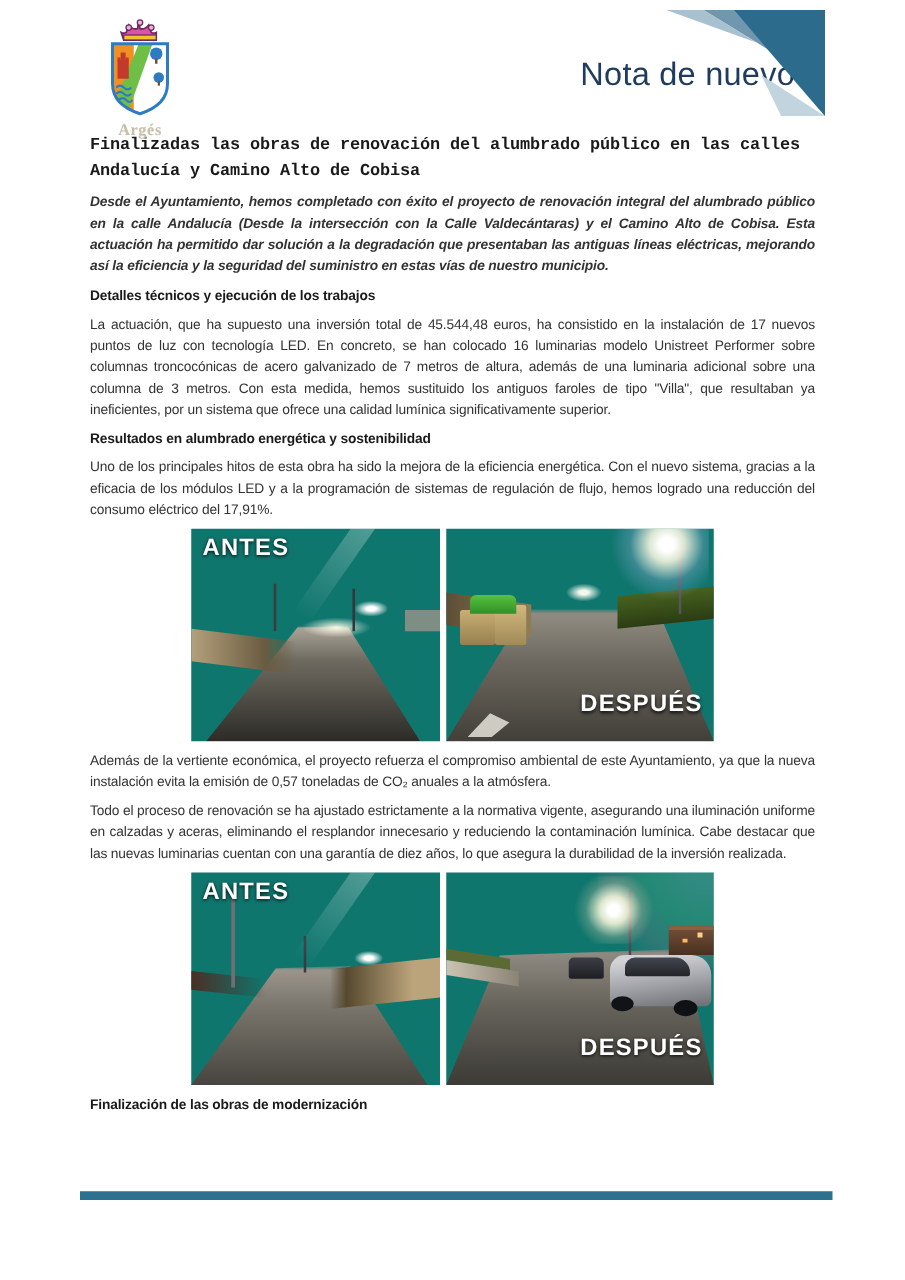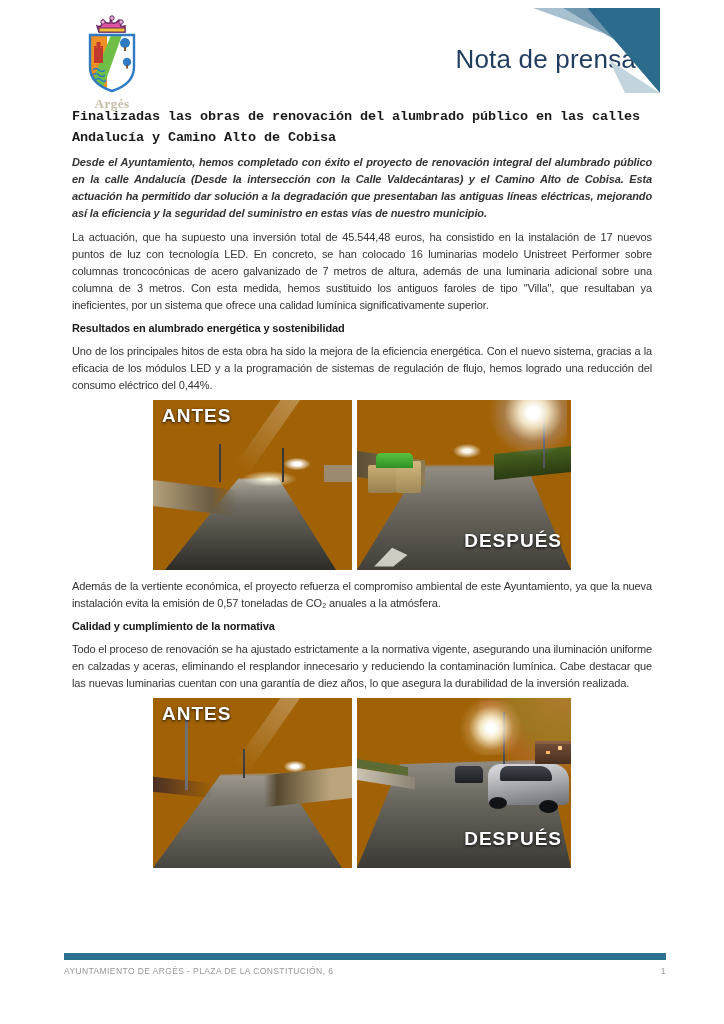--- a/index.html
+++ b/index.html
@@ -33,21 +33,21 @@
   .content p, .content h2 { font-size:11px; line-height:17px; letter-spacing:-.12px; }
   .content p {
     text-align:justify; color:#333; margin:4px 0 6px;
   }
   .intro { font-weight:bold; font-style:italic; color:#2b2b2b; margin-bottom:7px !important; }
   .content h2 { font-weight:bold; color:#1a1a1a; margin:2px 0 6px; }
   .inline-bold { font-weight:normal; }
 
   
   .photo-row { display:flex; justify-content:center; gap:5px; margin:4px 0 8px; }
-  .photo { position:relative; overflow:hidden; background:#a16207; height:170px; }
+  .photo { position:relative; overflow:hidden; background:#0f766e; height:170px; }
   .photo.left { width:199px; }
   .photo.right { width:214px; }
   .photo i { position:absolute; display:block; }
   .photo-label {
     position:absolute; z-index:5; color:#fff; font-weight:bold; font-size:19px;
     letter-spacing:1px; text-shadow:0 1px 3px rgba(0,0,0,.9);
   }
   .photo-label.tl { top:5px; left:9px; }
   .photo-label.br { bottom:18px; right:9px; }
 
@@ -177,40 +177,41 @@
             <path d="M9 58 q3 -3 6 0 q3 3 6 0" fill="none" stroke="#2e7bc4" stroke-width="1.6"></path>
             <path d="M9 63 q3 -3 6 0 q3 3 6 0" fill="none" stroke="#2e7bc4" stroke-width="1.6"></path>
             <path d="M11 68 q3 -3 6 0 q3 3 5 0" fill="none" stroke="#2e7bc4" stroke-width="1.6"></path>
           </g>
           <path d="M6 23 h44 v32 q0 17 -22 24 q-22 -7 -22 -24 z" fill="none" stroke="#2e7bc4" stroke-width="2.4"></path>
         </g>
       </svg>
       <div class="logo-caption">Argés</div>
     </div>
 
-    <div class="press-title">Nota de prensa</div>
+    <div class="press-title">Nota de nuevo</div>
 
     <svg class="corner-deco" width="127" height="85" viewBox="0 0 127 85">
       <polygon points="0,0 30,0 72,26" fill="#a7c1d1"></polygon>
       <polygon points="30,0 54,0 82,32" fill="#7097ae"></polygon>
       <polygon points="54,0 127,0 127,85" fill="#2c6b8c"></polygon>
       <polygon points="76,52 127,85 92,85" fill="#c2d4de"></polygon>
     </svg>
   </div>
 
   <div class="content">
 
     <h1 class="doc-title">Finalizadas las obras de renovación del alumbrado público en las calles Andalucía y Camino Alto de Cobisa</h1>
 
     <p class="intro">Desde el Ayuntamiento, hemos completado con éxito el proyecto de renovación integral del alumbrado público en la calle Andalucía (Desde la intersección con la Calle Valdecántaras) y el Camino Alto de Cobisa. Esta actuación ha permitido dar solución a la degradación que presentaban las antiguas líneas eléctricas, mejorando así la eficiencia y la seguridad del suministro en estas vías de nuestro municipio.</p>
 
+    <h2>Detalles técnicos y ejecución de los trabajos</h2>
     <p><span>La actuación, que ha supuesto una inversión total de 45.544,48 euros, ha consistido en la instalación de 17 nuevos puntos de luz con tecnología LED. En concreto, se han colocado 16 luminarias modelo </span><span class="inline-bold">Unistreet Performer</span><span> sobre columnas troncocónicas de acero galvanizado de 7 metros de altura, además de una luminaria adicional sobre una columna de 3 metros. Con esta medida, hemos sustituido los antiguos faroles de tipo "Villa", que resultaban ya ineficientes, por un sistema que ofrece una calidad lumínica significativamente superior.</span></p>
 
     <h2>Resultados en alumbrado energética y sostenibilidad</h2>
-    <p>Uno de los principales hitos de esta obra ha sido la mejora de la eficiencia energética. Con el nuevo sistema, gracias a la eficacia de los módulos LED y a la programación de sistemas de regulación de flujo, hemos logrado una reducción del consumo eléctrico del 0,44%.</p>
+    <p>Uno de los principales hitos de esta obra ha sido la mejora de la eficiencia energética. Con el nuevo sistema, gracias a la eficacia de los módulos LED y a la programación de sistemas de regulación de flujo, hemos logrado una reducción del consumo eléctrico del 17,91%.</p>
 
     <div class="photo-row">
       <div class="photo left p1a">
         <i class="road"></i>
           <i class="wall-l"></i>
           <i class="glow-far"></i>
           <i class="lamp-r"></i>
         <i class="house-r"></i>
           <i class="pole1"></i>
           <i class="pole2"></i>
@@ -227,21 +228,20 @@
           <i class="bin-green"></i>
         <i class="lamp-big"></i>
           <i class="lamp-mid"></i>
           <i class="arrow"></i>
         <span class="photo-label br">DESPUÉS</span>
       </div>
     </div>
 
     <p>Además de la vertiente económica, el proyecto refuerza el compromiso ambiental de este Ayuntamiento, ya que la nueva instalación evita la emisión de 0,57 toneladas de CO₂ anuales a la atmósfera.</p>
 
-    <h2>Calidad y cumplimiento de la normativa</h2>
     <p>Todo el proceso de renovación se ha ajustado estrictamente a la normativa vigente, asegurando una iluminación uniforme en calzadas y aceras, eliminando el resplandor innecesario y reduciendo la contaminación lumínica. Cabe destacar que las nuevas luminarias cuentan con una garantía de diez años, lo que asegura la durabilidad de la inversión realizada.</p>
 
     <div class="photo-row">
       <div class="photo left p2a">
         <i class="road"></i>
           <i class="wall-r"></i>
           <i class="dirt-l"></i>
         <i class="pole-l"></i>
           <i class="pole2"></i>
           <i class="lamp"></i>
@@ -260,24 +260,21 @@
           <i class="win2"></i>
         <i class="car2"></i>
           <i class="car"></i>
           <i class="car-glass"></i>
           <i class="wheel1"></i>
           <i class="wheel2"></i>
         <span class="photo-label br">DESPUÉS</span>
       </div>
     </div>
 
+    <h2>Finalización de las obras de modernización</h2>
 
   </div>
 
   <div class="footer">
     <div class="footer-bar"></div>
-    <div class="footer-line">
-      <span>AYUNTAMIENTO DE ARGÉS - PLAZA DE LA CONSTITUCIÓN, 6</span>
-      <span>1</span>
-    </div>
   </div>
 
 </div>
 
 </body></html>

